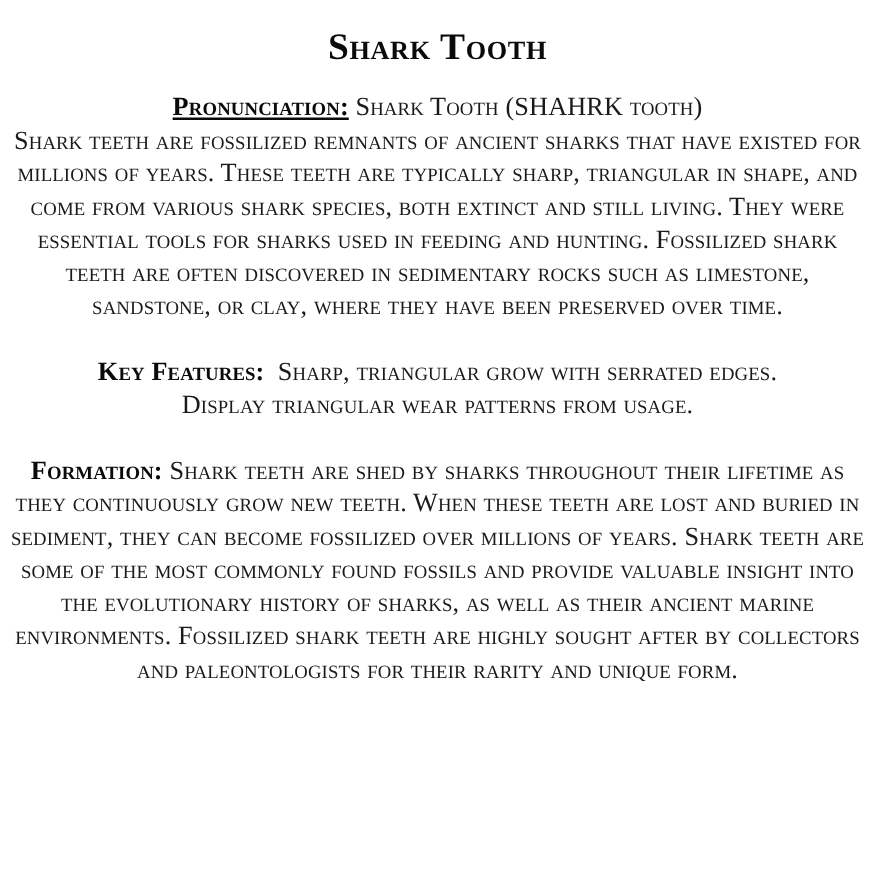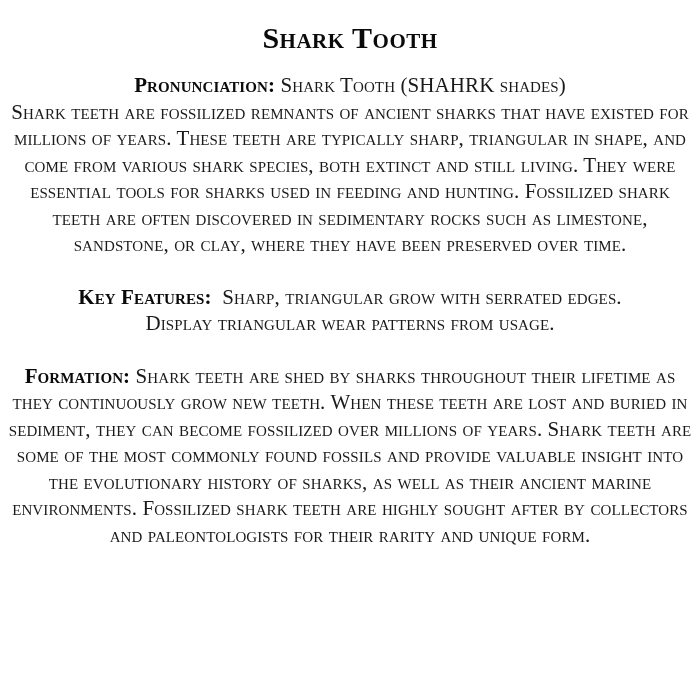--- a/index.html
+++ b/index.html
@@ -14,32 +14,32 @@
     }
     .title {
       font-size: 30px; font-weight: bold; letter-spacing: 0.5px;
       margin: 6px 0 16px 0; line-height: 36px; color: #0a0a0a;
     }
     .para {
       font-size: 21px; line-height: 26.5px; margin: 0; color: #1a1a1a;
       letter-spacing: 0.1px;
     }
     .label { font-weight: bold; color: #0a0a0a; }
-    .label.underline { }
+    .label.underline { text-decoration: underline; }
     .gap { height: 26px; }
     .line { display: block; }
   </style>
 </head>
 <body>
 
 <div class="page">
   <div class="title">Shark Tooth</div>
 
   <p class="para">
-    <span class="label underline">Pronunciation:</span><span> Shark Tooth (SHAHRK shades)</span>
+    <span class="label underline">Pronunciation:</span><span> Shark Tooth (SHAHRK tooth)</span>
   </p>
   <p class="para">Shark teeth are fossilized remnants of ancient sharks that have existed for millions of years. These teeth are typically sharp, triangular in shape, and come from various shark species, both extinct and still living. They were essential tools for sharks used in feeding and hunting. Fossilized shark teeth are often discovered in sedimentary rocks such as limestone, sandstone, or clay, where they have been preserved over time.</p>
 
   <div class="gap"></div>
 
   <p class="para">
     <span class="label">Key Features:</span><span style="white-space:pre-wrap">  Sharp, triangular grow with serrated edges.</span>
     <span class="line">Display triangular wear patterns from usage.</span>
   </p>
 

